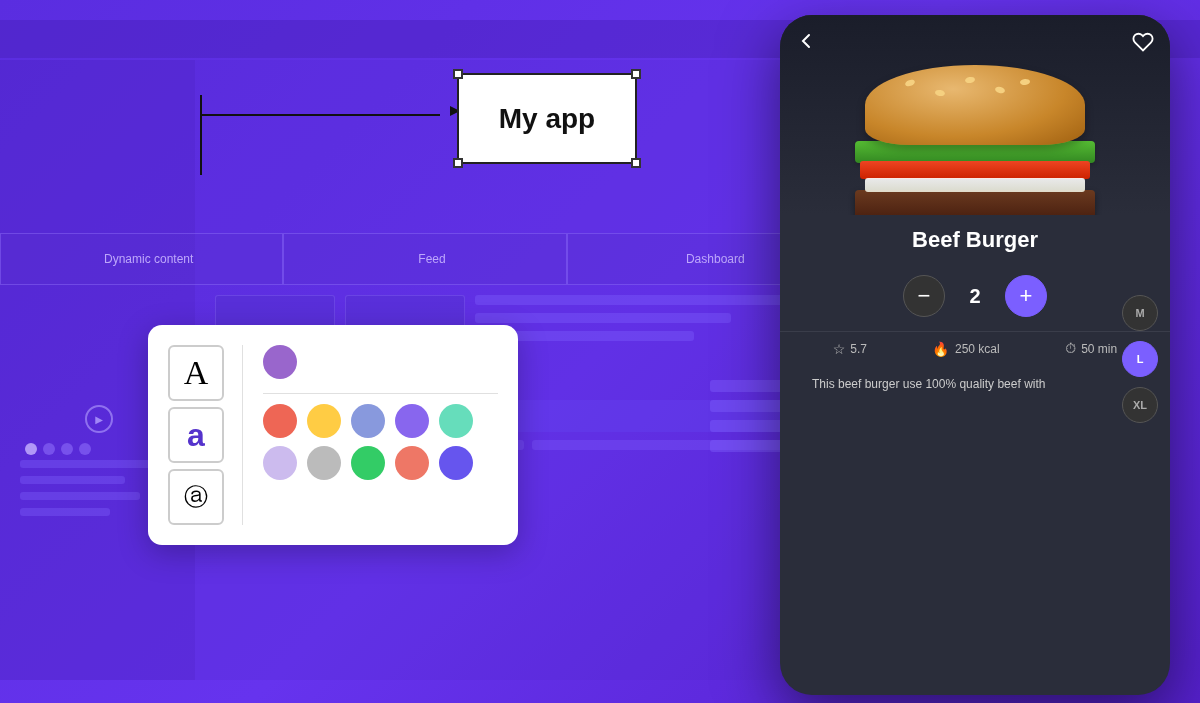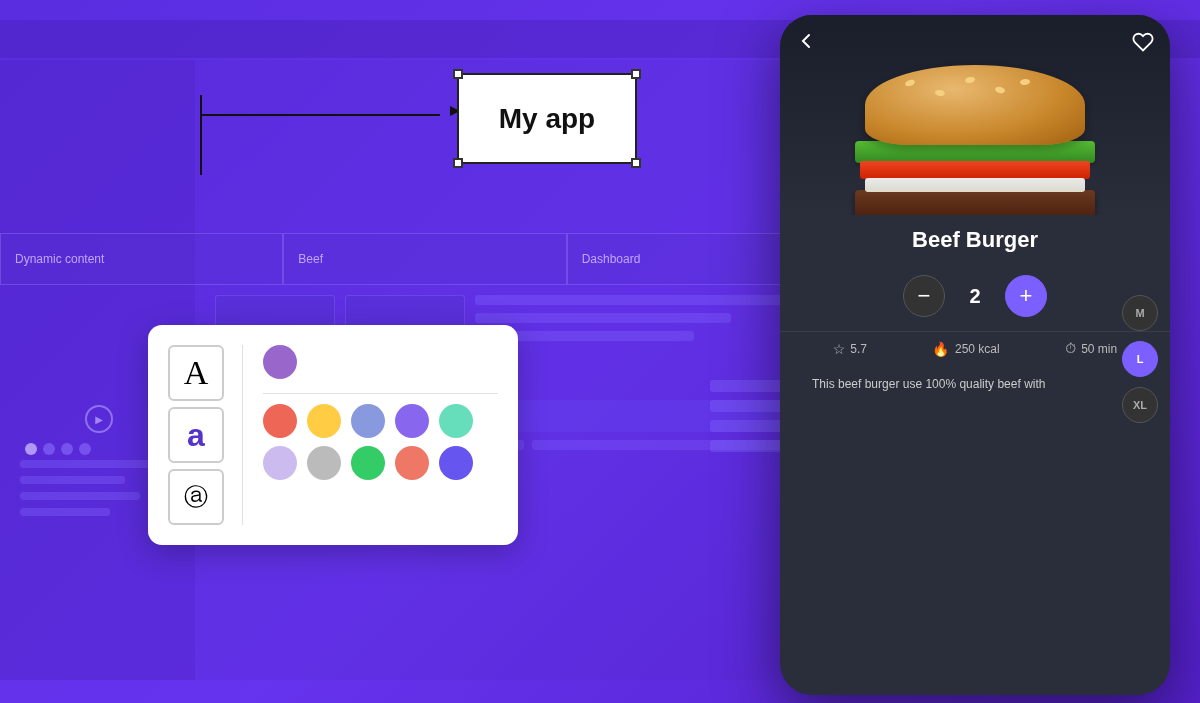--- a/index.html
+++ b/index.html
@@ -39,20 +39,21 @@
       font-weight: 500;
     }
 
     .wf-section-item {
       flex: 1;
       border: 1px solid rgba(150, 120, 255, 0.4);
       background: rgba(90, 50, 210, 0.35);
       display: flex;
       align-items: center;
       padding-left: 14px;
+      justify-content: center;
     }
     .wf-row {
       height: 10px;
       background: rgba(130, 100, 255, 0.35);
       border-radius: 3px;
       margin-bottom: 8px;
     }
 
     
     .myapp-box {
@@ -378,21 +379,21 @@
 
   <div class="wf-panel" style="top:60px;left:0;width:195px;height:620px;background:rgba(70,30,180,0.3);border-radius:0;"></div>
 
   <div class="wf-panel" style="top:60px;left:195px;right:350px;height:620px;background:rgba(80,40,200,0.2);border-radius:0;"></div>
 
   <div style="position:absolute;top:233px;left:0;right:350px;height:52px;display:flex;">
     <div class="wf-section-item">
       <span class="wf-label" style="position:static;">Dynamic content</span>
     </div>
     <div class="wf-section-item">
-      <span class="wf-label" style="position:static;">Beef</span>
+      <span class="wf-label" style="position:static;">Feed</span>
     </div>
     <div class="wf-section-item">
       <span class="wf-label" style="position:static;">Dashboard</span>
     </div>
   </div>
 
   <div class="wf-img-box" style="top:295px;left:215px;width:120px;height:90px;"></div>
   <div class="wf-img-box" style="top:295px;left:345px;width:120px;height:90px;"></div>
 
   <div style="position:absolute;top:295px;left:475px;right:360px;">

